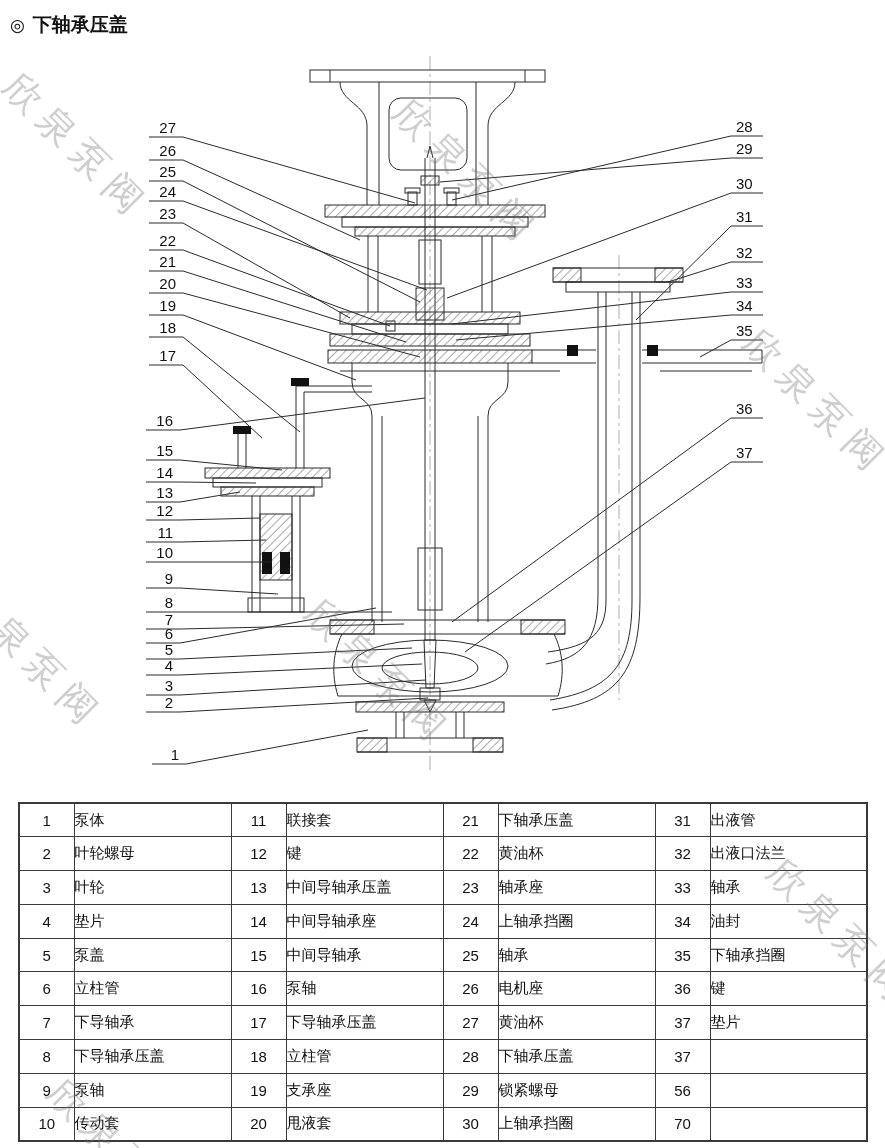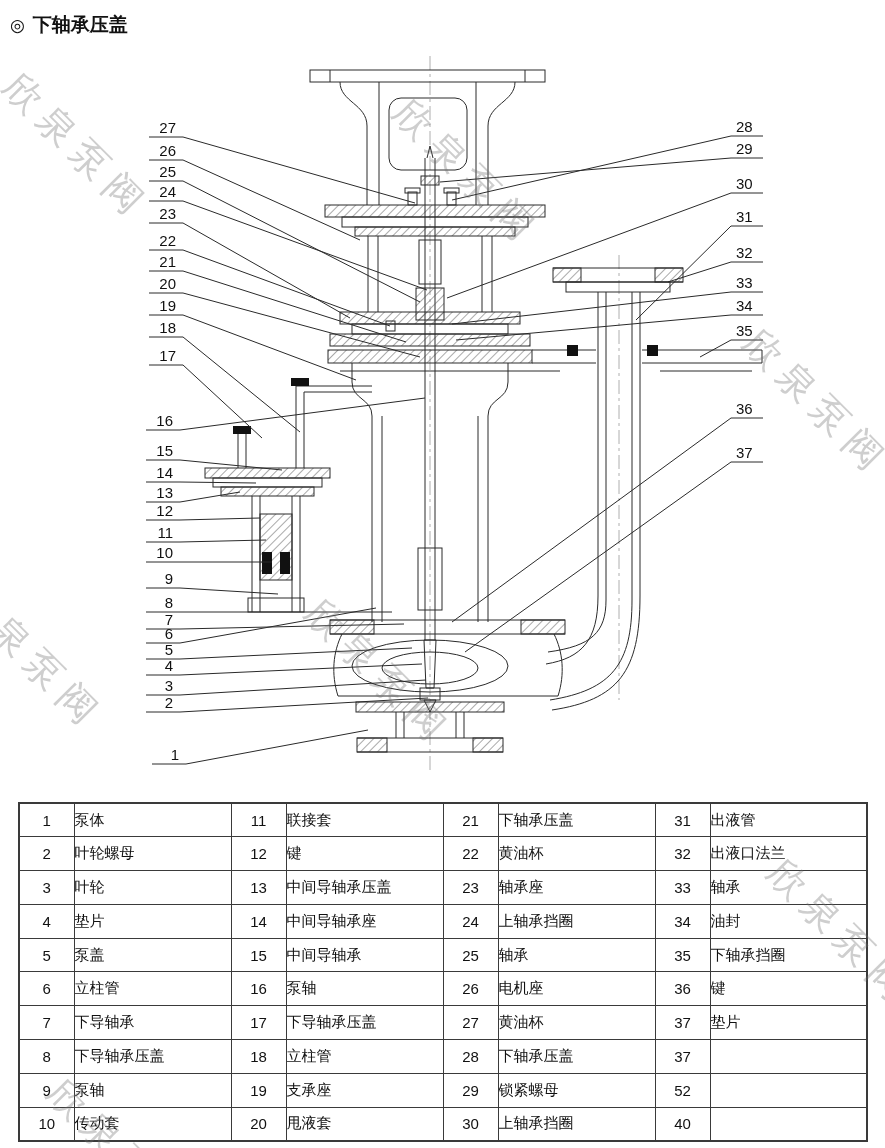--- a/index.html
+++ b/index.html
@@ -351,27 +351,27 @@
       <td class="num">37</td>
       <td class="name"></td>
     </tr>
     <tr>
       <td class="num">9</td>
       <td class="name">泵轴</td>
       <td class="num">19</td>
       <td class="name">支承座</td>
       <td class="num">29</td>
       <td class="name">锁紧螺母</td>
-      <td class="num">52</td>
+      <td class="num">56</td>
       <td class="name"></td>
     </tr>
     <tr>
       <td class="num">10</td>
       <td class="name">传动套</td>
       <td class="num">20</td>
       <td class="name">甩液套</td>
       <td class="num">30</td>
       <td class="name">上轴承挡圈</td>
-      <td class="num">40</td>
+      <td class="num">70</td>
       <td class="name"></td>
     </tr>
   </tbody>
 </table>
 
 </body></html>

